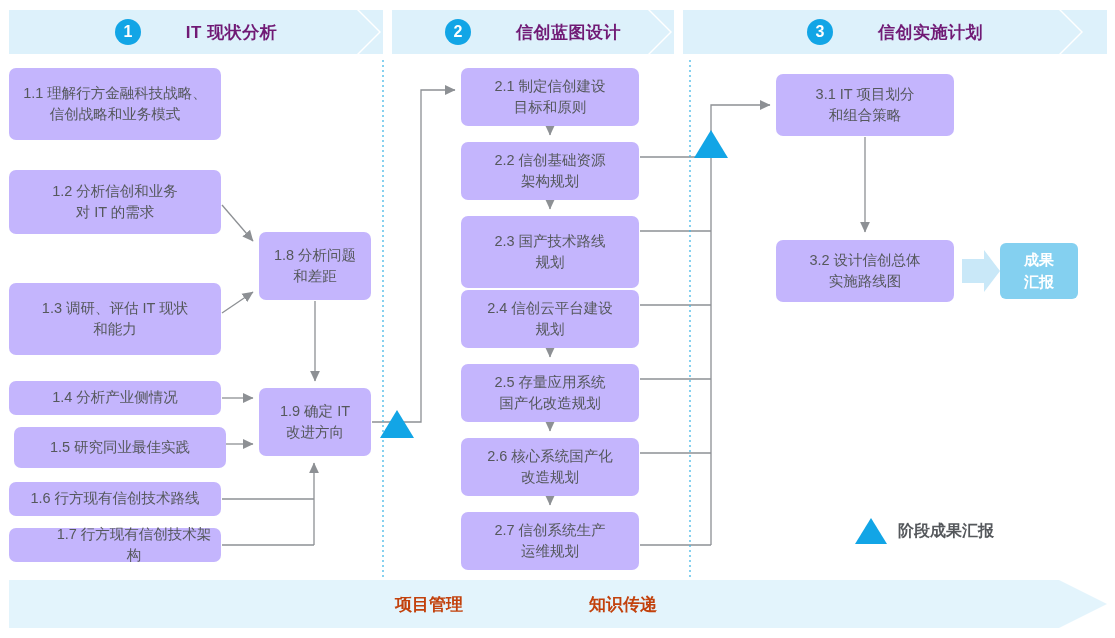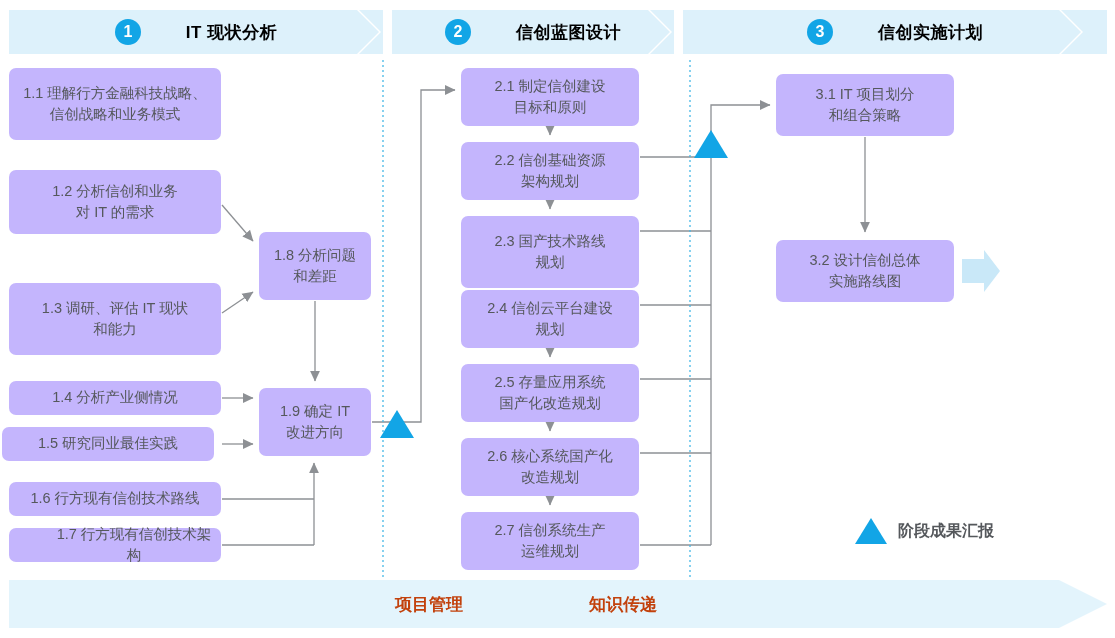--- a/index.html
+++ b/index.html
@@ -38,21 +38,21 @@
     gap:8px;
   }
   .phase-num{
     width:26px;height:26px;border-radius:50%;
     background:#12a5e6;color:#ffffff;
     font-size:16px;font-weight:bold;
     display:flex;align-items:center;justify-content:center;
     line-height:1;
   }
   .phase-title{
-    color:#000000;
+    color:#701a75;
     font-size:17px;
     font-weight:bold;
     letter-spacing:.5px;
     white-space:nowrap;
     margin-left:37px;
   }
   
   .node{
     position:absolute;
     background:#c4b5fd;
@@ -208,21 +208,21 @@
   </svg>
 
   <div id="nodes">
       <div class="node" style="left: 9px; top: 68px; width: 212px; height: 72px;">1.1 理解行方金融科技战略、
 信创战略和业务模式</div>
       <div class="node" style="left: 9px; top: 170px; width: 212px; height: 64px;">1.2 分析信创和业务
 对 IT 的需求</div>
       <div class="node" style="left: 9px; top: 283px; width: 212px; height: 72px;">1.3 调研、评估 IT 现状
 和能力</div>
       <div class="node" style="left: 9px; top: 381px; width: 212px; height: 34px;">1.4 分析产业侧情况</div>
-      <div class="node" style="left: 2px; top: 427px; width: 212px; height: 34px;">1.5 研究同业最佳实践</div>
+      <div class="node" style="left: 14px; top: 427px; width: 212px; height: 41px;">1.5 研究同业最佳实践</div>
       <div class="node" style="left: 9px; top: 482px; width: 212px; height: 34px;">1.6 行方现有信创技术路线</div>
       <div class="node" style="left: 9px; top: 528px; width: 212px; height: 34px; padding-left: 44px;">1.7 行方现有信创技术架构</div>
       <div class="node" style="left: 259px; top: 232px; width: 112px; height: 68px;">1.8 分析问题
 和差距</div>
       <div class="node" style="left: 259px; top: 388px; width: 112px; height: 68px;">1.9 确定 IT
 改进方向</div>
       <div class="node" style="left: 461px; top: 68px; width: 178px; height: 58px;">2.1 制定信创建设
 目标和原则</div>
       <div class="node" style="left: 461px; top: 142px; width: 178px; height: 58px;">2.2 信创基础资源
 架构规划</div>
@@ -240,20 +240,22 @@
 和组合策略</div>
       <div class="node" style="left: 776px; top: 240px; width: 178px; height: 62px;">3.2 设计信创总体
 实施路线图</div>
     </div>
 
   <div id="milestones">
       <div class="tri" style="left: 380px; top: 410px;"></div>
       <div class="tri" style="left: 694px; top: 130px;"></div>
     </div>
 
+  <div class="node result" id="result-box" style="left: 1000px; top: 243px; width: 78px; height: 56px; background: rgb(132, 208, 240);">成果
+汇报</div>
 
   <div class="legend" id="legend" style="left: 855px; top: 518px;">
     <span class="legend-tri"></span>
     <span class="legend-label">阶段成果汇报</span>
   </div>
 
   <div class="bottom-band"></div>
   <div id="bottom-labels">
       <div class="bottom-label" style="left: 395px;">项目管理</div>
       <div class="bottom-label" style="left: 589px;">知识传递</div>

